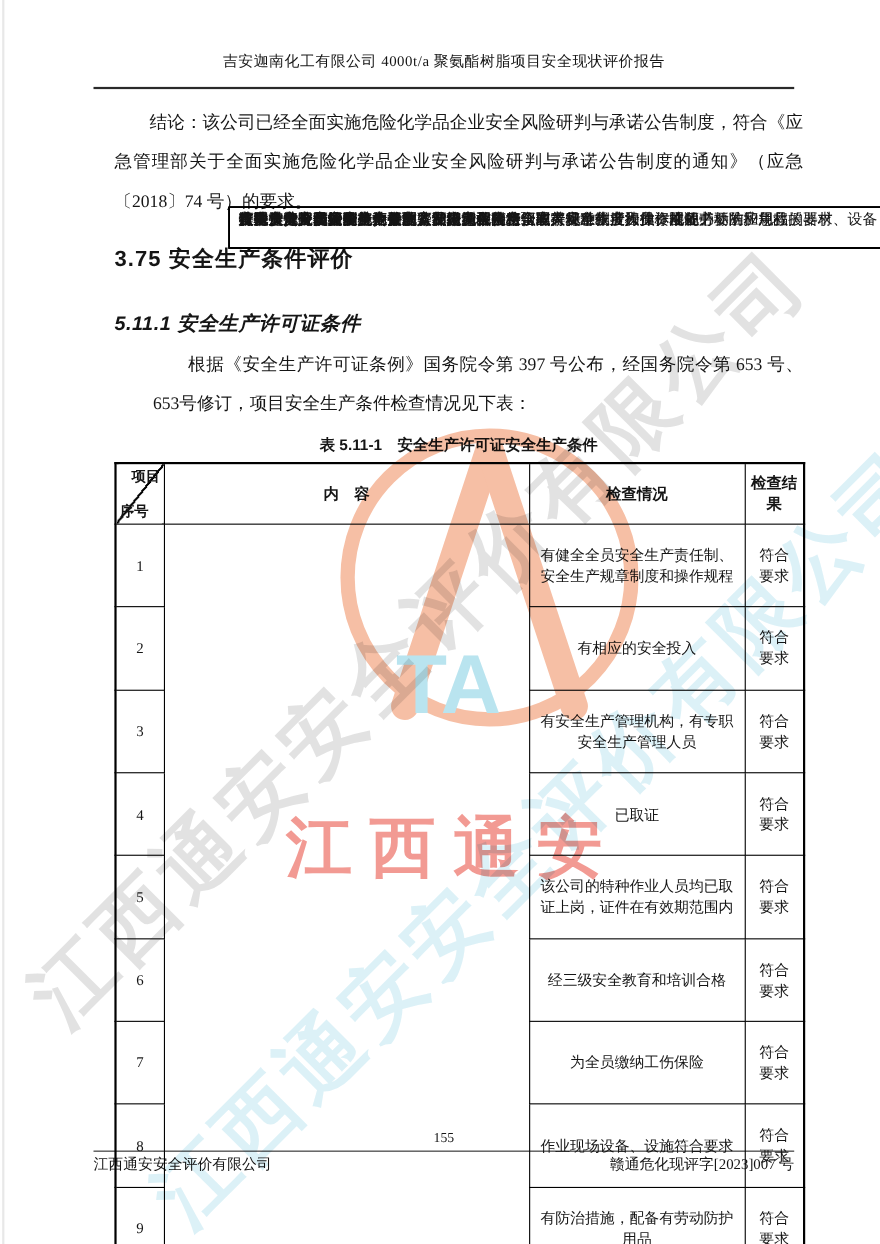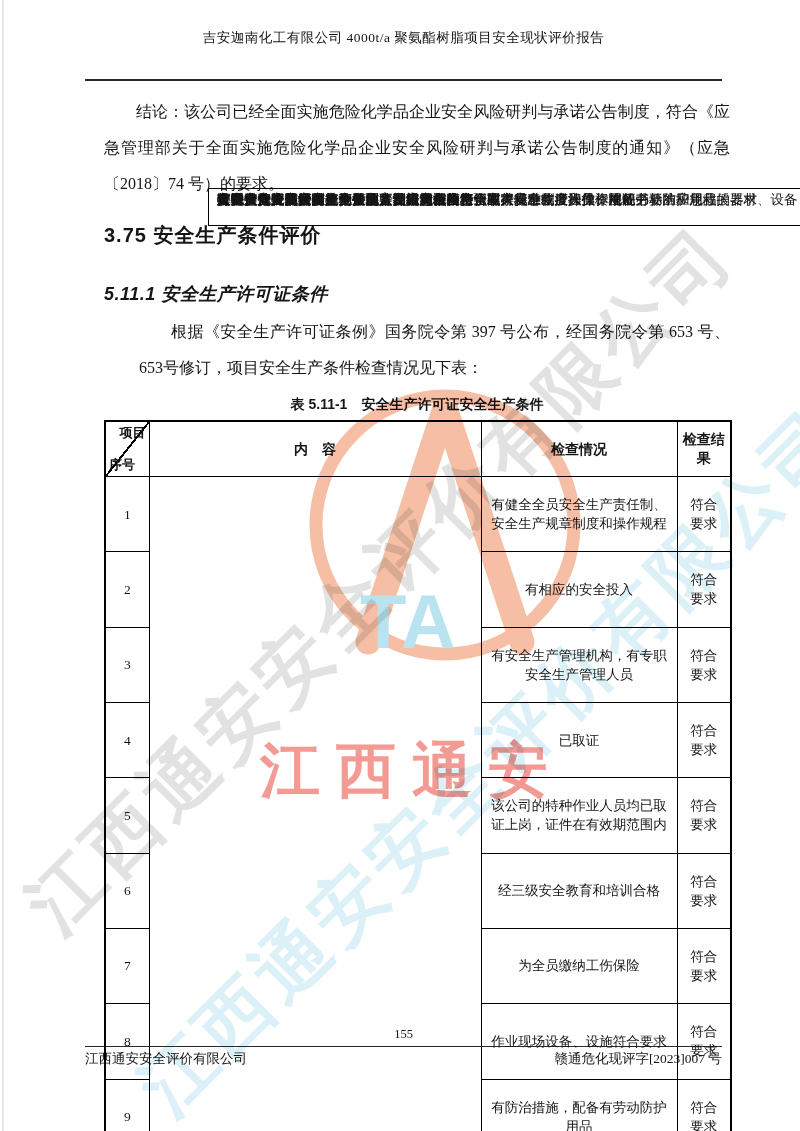--- a/index.html
+++ b/index.html
@@ -5,21 +5,21 @@
   html,body { margin:0; padding:0; background:#ffffff; }
   .page {
     position:relative; width:800px; height:1131px; background:#ffffff;
     overflow:hidden; color:#151515;
     font-family:"Liberation Serif","DejaVu Serif",serif;
   }
   .scan-edge { position:absolute; left:2px; top:0; width:2px; height:100%; background:#d8d8d8; opacity:.6; }
 
   
   .header-title {
-    position:absolute; top:29px; left:85px; width:637px; text-align:center;
+    position:absolute; top:47px; left:85px; width:637px; text-align:center;
     font-size:13.5px; letter-spacing:.5px; white-space:nowrap;
   }
   .header-rule { position:absolute; top:79px; left:85px; width:637px; border-top:2px solid #2a2a2a; }
   .footer-page { position:absolute; top:1027px; left:85px; width:637px; text-align:center; font-size:12.5px; }
   .footer-rule { position:absolute; top:1046px; left:85px; width:637px; border-top:1.5px solid #2a2a2a; }
   .footer-row {
     position:absolute; top:1050px; left:85px; width:637px;
     display:flex; justify-content:space-between; font-size:13.5px;
   }
 

